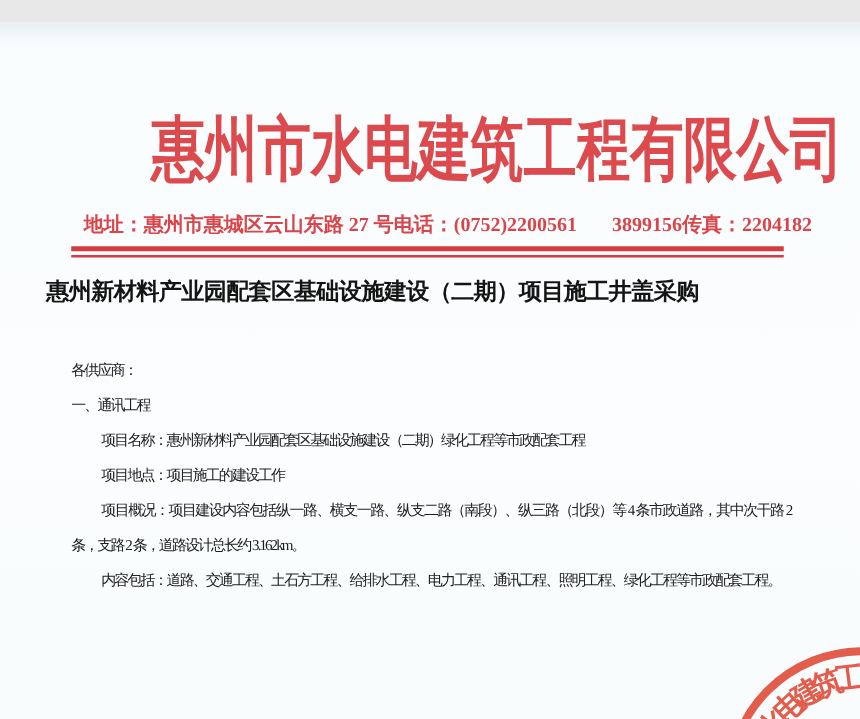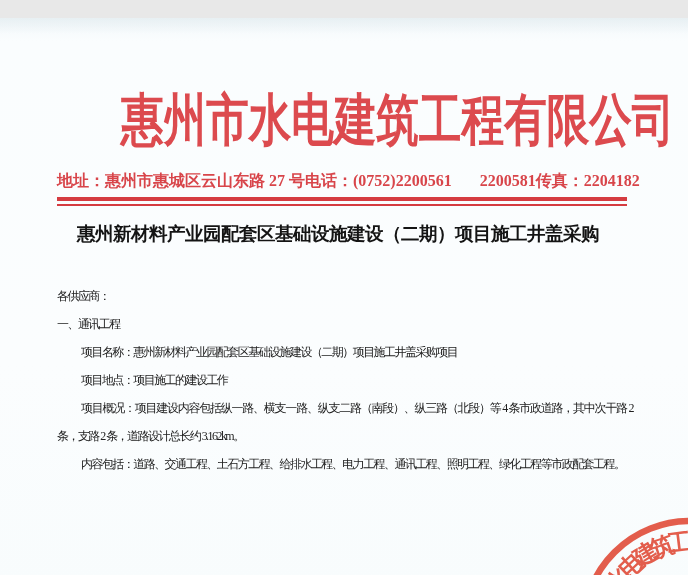--- a/index.html
+++ b/index.html
@@ -18,31 +18,31 @@
     pointer-events:none;
   }
   .company-name{
     position:absolute;top:70px;left:52px;width:576px;
     text-align:center;white-space:nowrap;
     font-size:56px;line-height:64px;font-weight:bold;
     color:#dc4a4e;
     transform:scaleX(0.76);transform-origin:50% 50%;
   }
   .contact-row{
-    position:absolute;top:151px;left:57px;width:565px;
+    position:absolute;top:151px;left:67px;width:565px;
     display:flex;justify-content:space-between;align-items:baseline;
     font-size:16px;font-weight:bold;color:#d8454a;white-space:nowrap;
     line-height:24px;
   }
   .phone-group{display:flex;gap:28px;}
   .rule-thick{position:absolute;top:179px;left:57px;width:570px;height:3.5px;background:#d53c41;}
   .rule-thin{position:absolute;top:186px;left:57px;width:570px;height:1.5px;background:#d53c41;}
   .doc-title{
-    position:absolute;top:198px;left:23px;width:576px;
-    text-align:right;font-size:18.5px;font-weight:bold;color:#141414;
+    position:absolute;top:198px;left:10px;width:576px;
+    text-align:center;font-size:18.5px;font-weight:bold;color:#141414;
     line-height:37px;letter-spacing:-0.5px;
   }
   .doc-body{
     position:absolute;top:264px;left:57px;width:576px;
     font-size:12px;letter-spacing:-1.55px;line-height:28px;
     text-align:justify;color:#202020;
   }
   .doc-body p{margin:0;}
   .doc-body p.indent{text-indent:2em;}
   .seal{
@@ -61,36 +61,36 @@
 <div class="page">
 
   <div class="scan-band"></div>
 
   <div class="company-name">惠州市水电建筑工程有限公司</div>
 
   <div class="contact-row">
     <span>地址：惠州市惠城区云山东路 27 号</span>
     <span class="phone-group">
       <span>电话：(0752)2200561</span>
-      <span>2200581</span>
+      <span>3899156</span>
     </span>
     <span>传真：2204182</span>
   </div>
 
   <div class="rule-thick"></div>
   <div class="rule-thin"></div>
 
   <div class="doc-title">
     <div>惠州新材料产业园配套区基础设施建设（二期）项目施工井盖采购</div>
   </div>
 
   <div class="doc-body">
     <p>各供应商：</p>
     <p>一、通讯工程</p>
-    <p class="indent">项目名称：惠州新材料产业园配套区基础设施建设（二期）项目施工井盖采购项目</p>
+    <p class="indent">项目名称：惠州新材料产业园配套区基础设施建设（二期）绿化工程等市政配套工程</p>
     <p class="indent">项目地点：项目施工的建设工作</p>
     <p class="indent">项目概况：项目建设内容包括纵一路、横支一路、纵支二路（南段）、纵三路（北段）等 4 条市政道路，其中次干路 2 条，支路 2 条，道路设计总长约 3.162km。</p>
     <p class="indent">内容包括：道路、交通工程、土石方工程、给排水工程、电力工程、通讯工程、照明工程、绿化工程等市政配套工程。</p>
   </div>
 
   <svg class="seal" viewBox="0 0 320 320" aria-hidden="true">
     <circle cx="160" cy="160" r="107" fill="none" stroke="#e8503c" stroke-width="6.5"></circle>
     <polygon fill="#e8503c" transform="rotate(-33 160 160)" points="160,108 172.9,142.2 209.5,143.9 180.9,166.8 190.6,202.1 160,182 129.4,202.1 139.1,166.8 110.5,143.9 147.1,142.2"></polygon>
     <text x="160" y="82" text-anchor="middle" transform="rotate(-56 160 160)">水</text>
     <text x="160" y="82" text-anchor="middle" transform="rotate(-43 160 160)">电</text>

